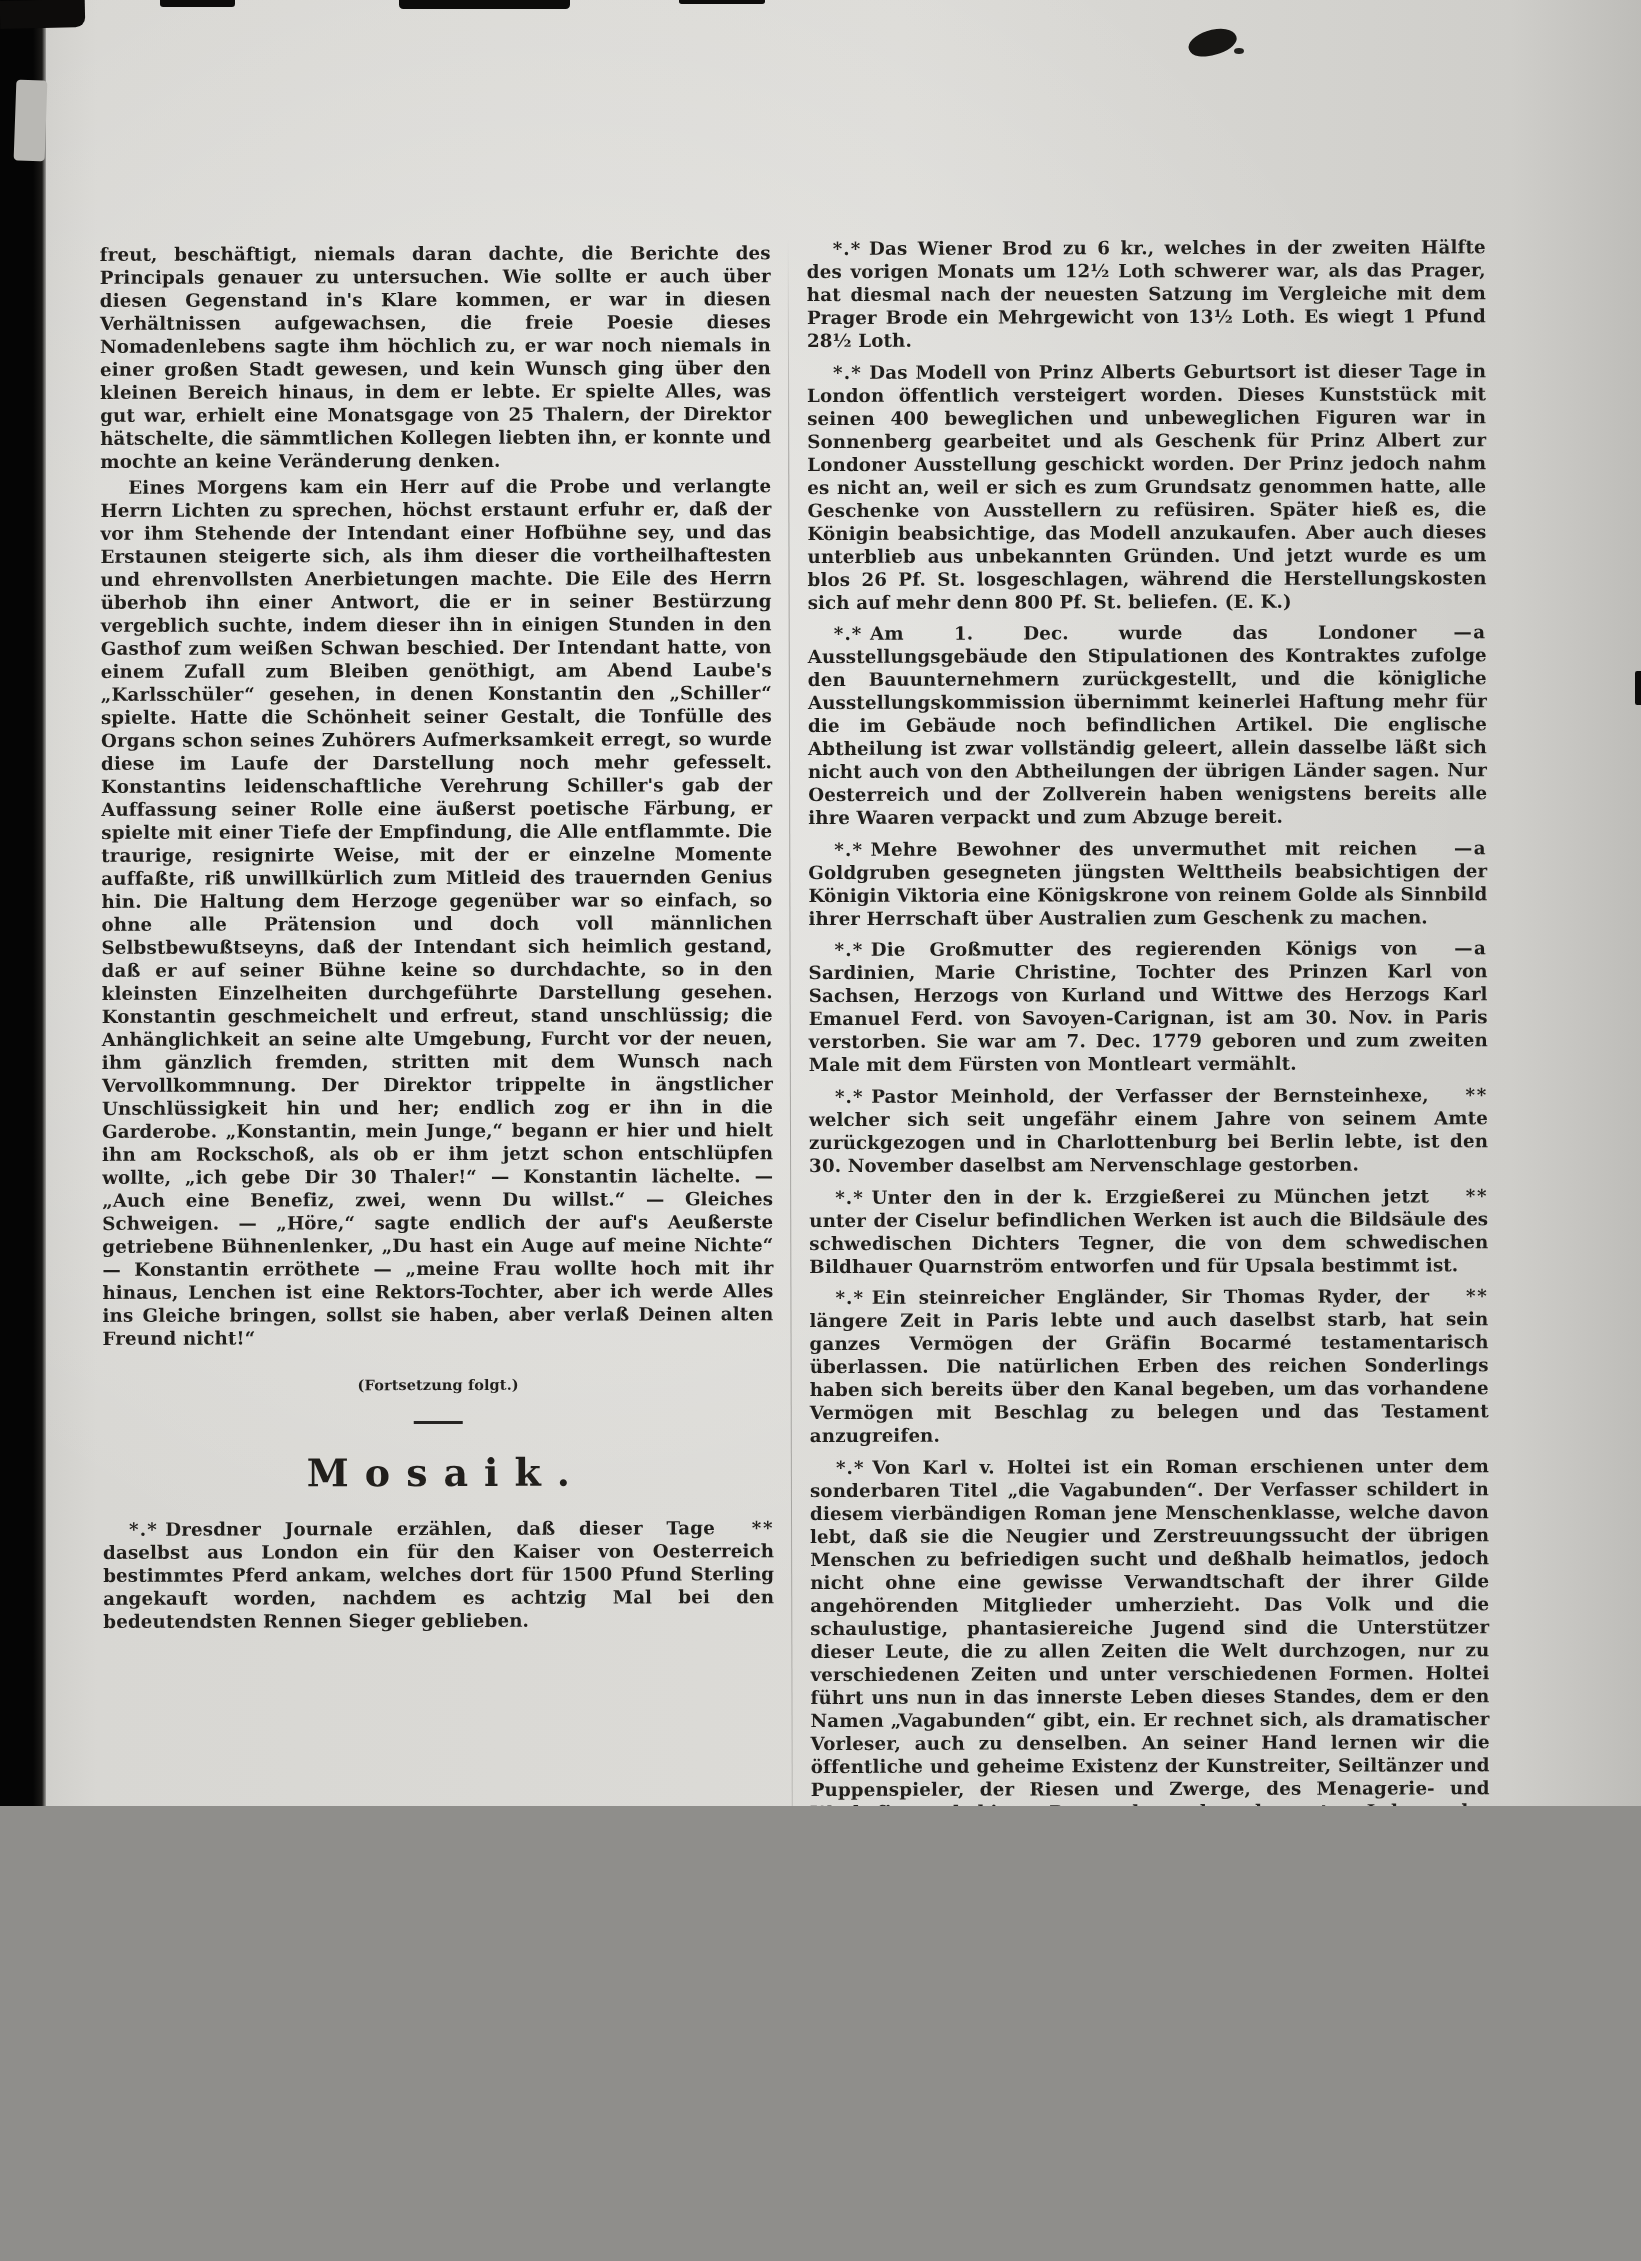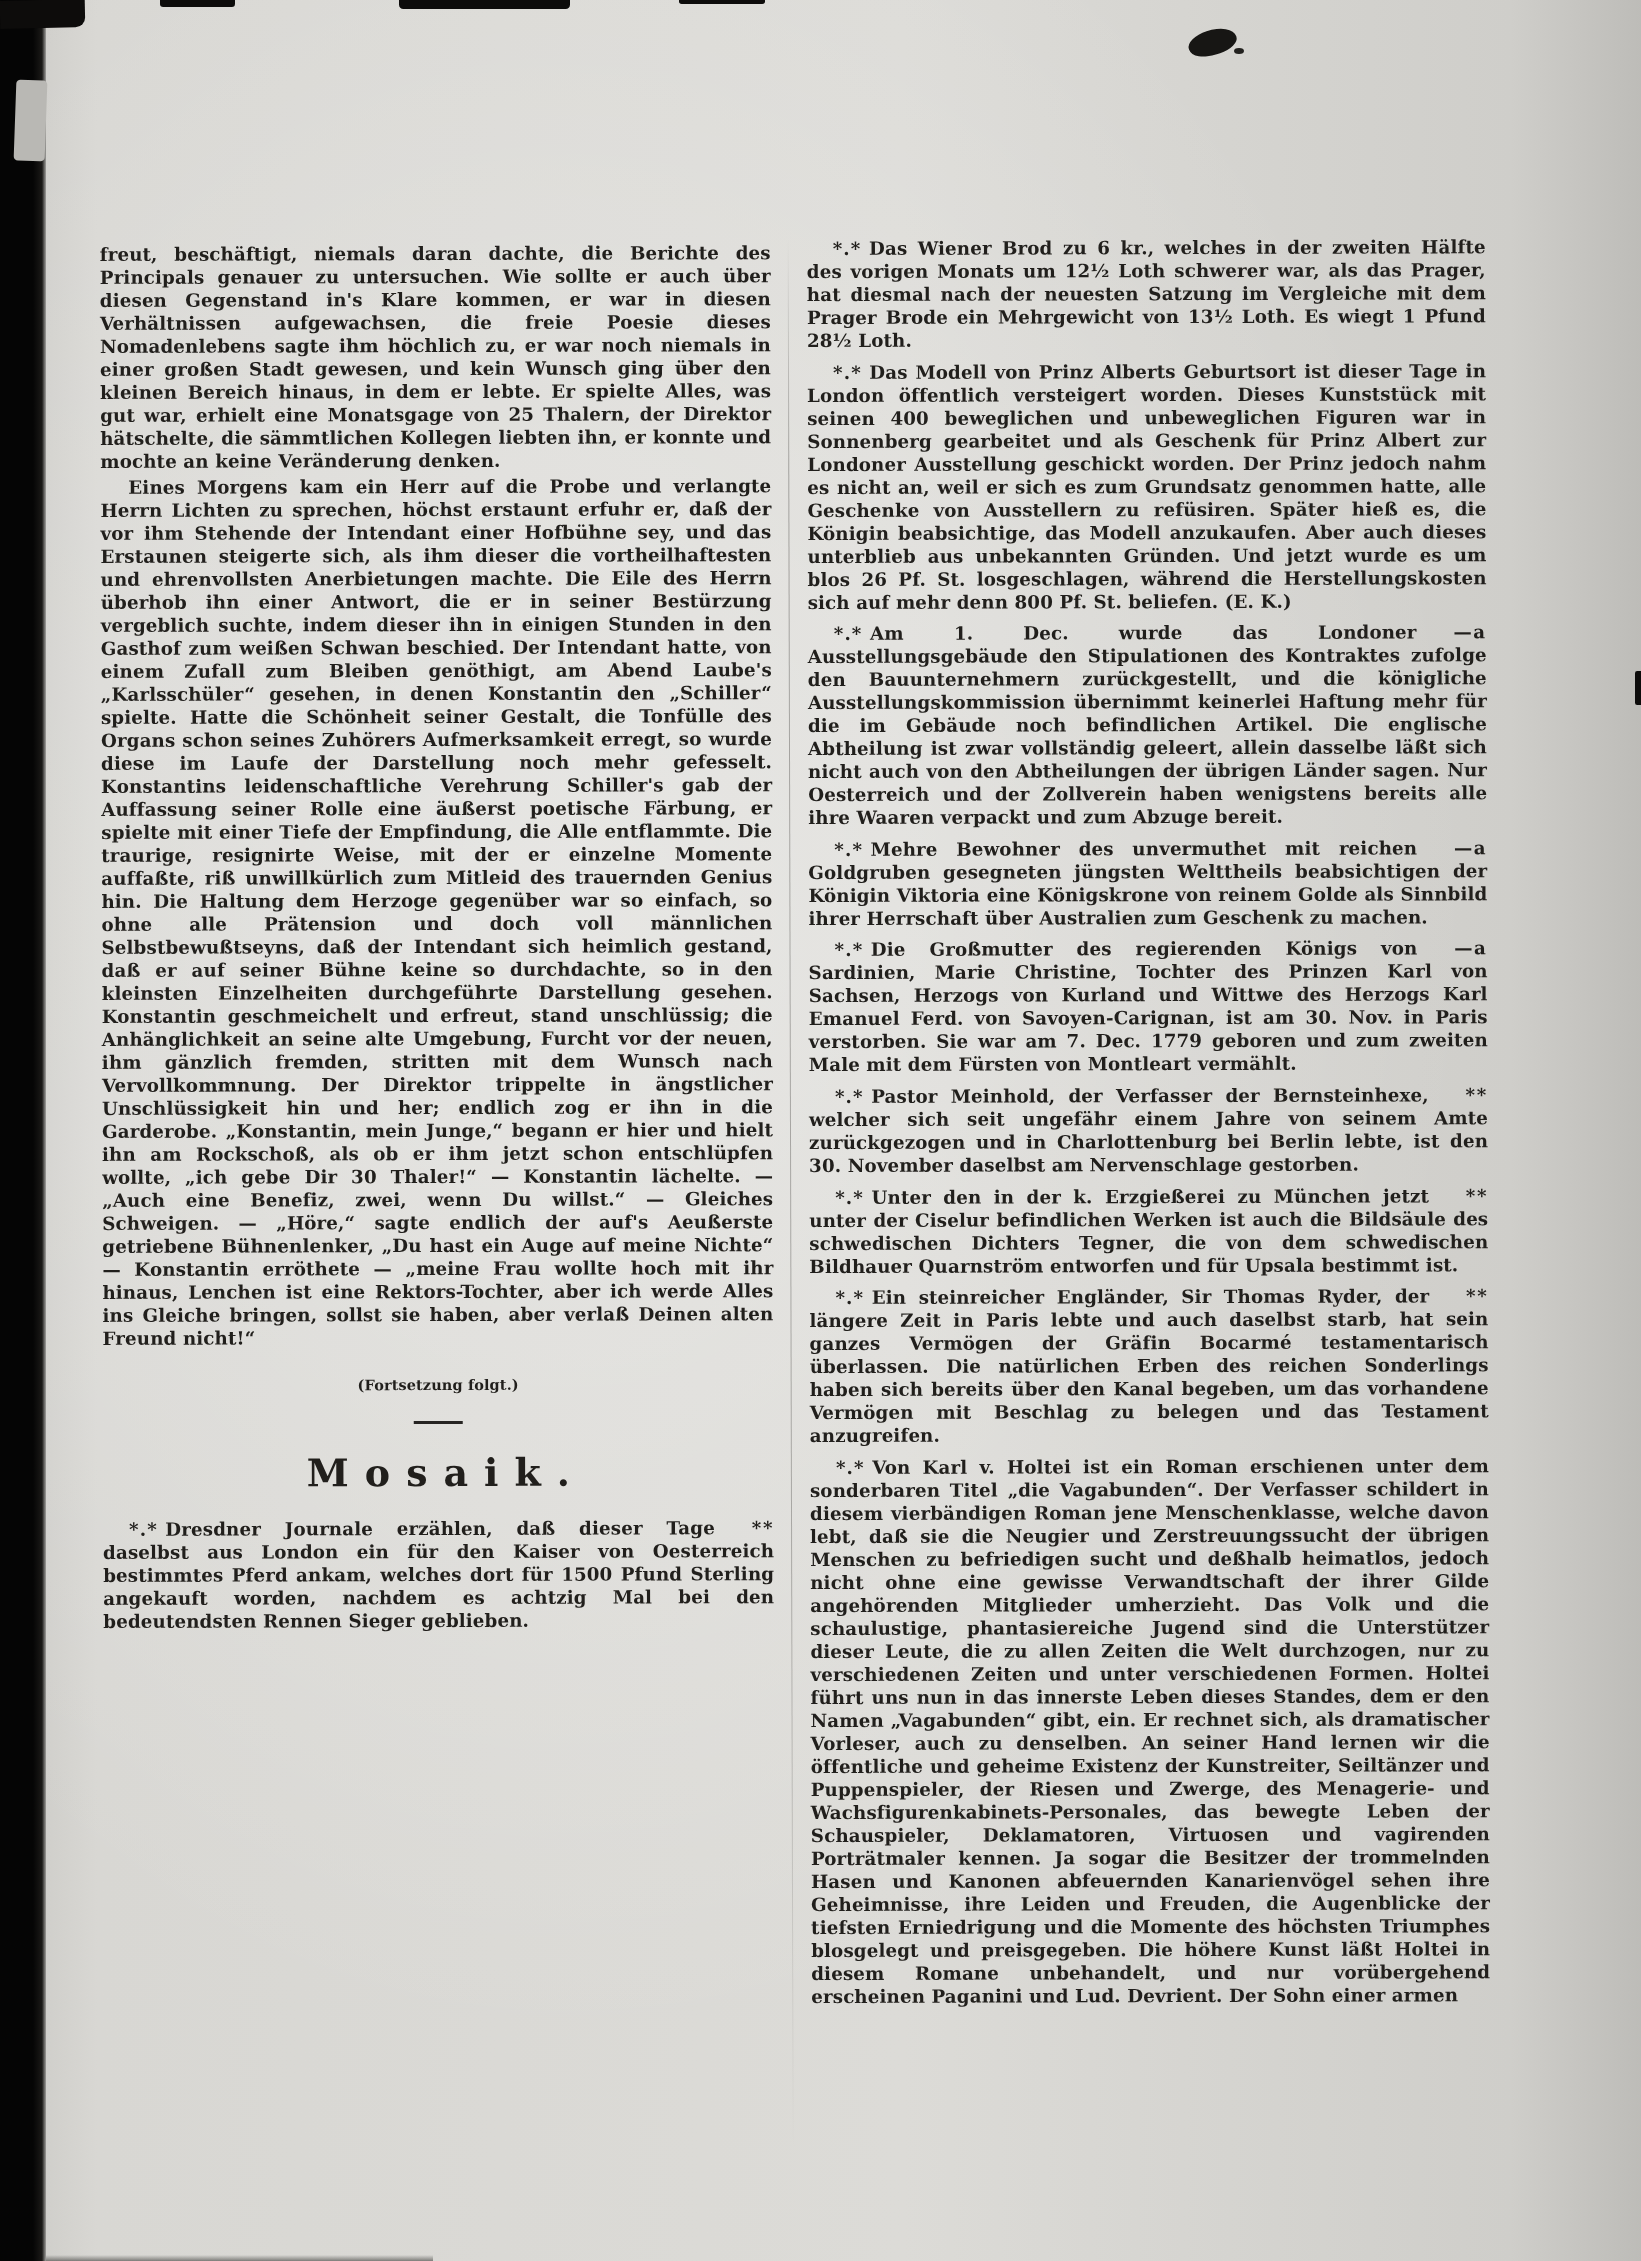--- a/index.html
+++ b/index.html
@@ -4,21 +4,21 @@
 <style>
   html, body { margin: 0; padding: 0; }
   body {
     width: 1642px; height: 2261px;
     background: #8f8e8b;
     font-family: "DejaVu Serif", serif;
     overflow: hidden;
   }
   .scan {
     position: relative;
-    width: 1642px; height: 2261px;
+    width: 1642px; height: 1806px;
     background:
       radial-gradient(ellipse at 35% 40%, rgba(255,255,255,0.35), rgba(255,255,255,0) 60%),
       linear-gradient(to right, #c9c8c4 0px, #d8d7d3 97px, #dcdbd7 55%, #cfceca 92%, #bdbcb8 100%),
       #d6d5d1;
     overflow: hidden;
   }
   
   .artifact { position: absolute; background: #0d0c0b; }
   .strip-left { left: 0; top: 0; width: 46px; height: 2261px;
     background: linear-gradient(to right, #050505 0 33px, #1a1917 42px, rgba(10,10,10,0.25) 46px); }

